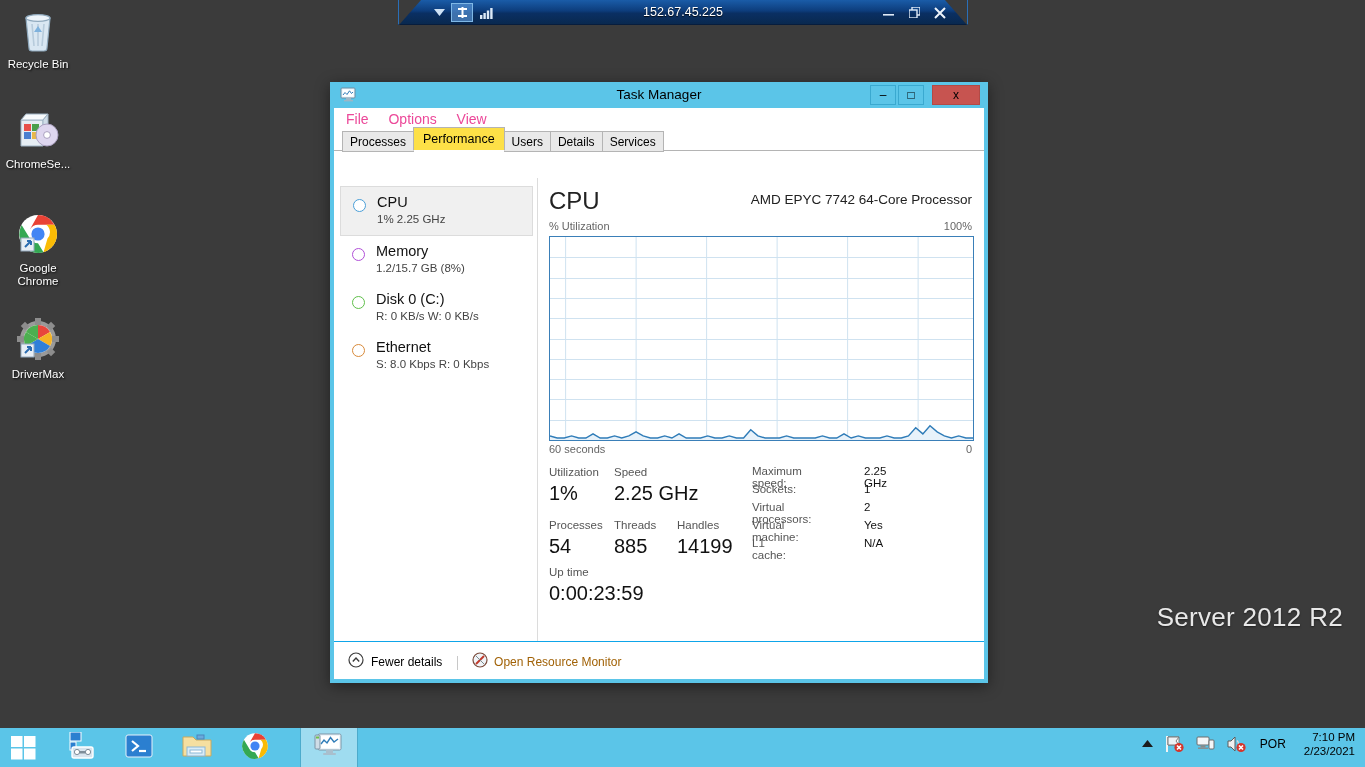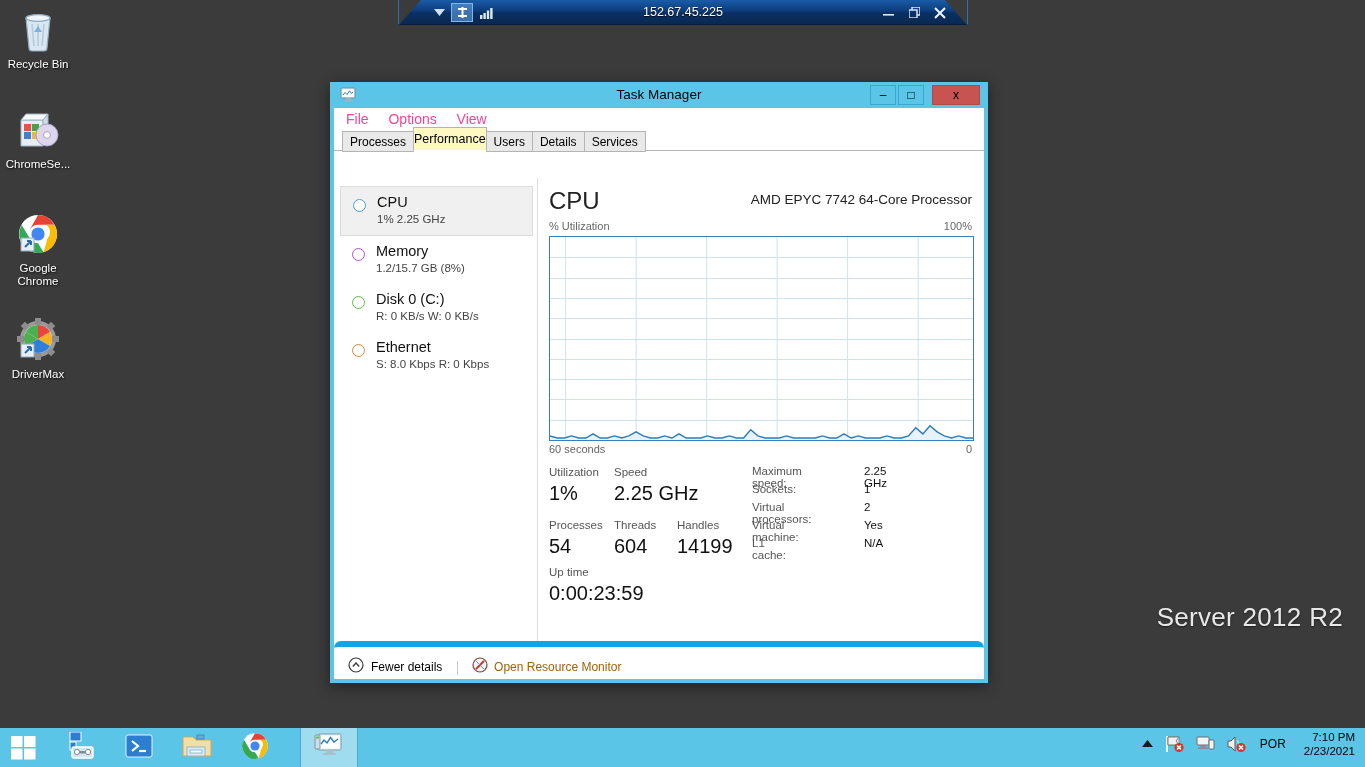--- a/index.html
+++ b/index.html
@@ -86,23 +86,23 @@
   #tm-menu span { display:inline-block; margin-right:16px; cursor:default; }
 
   #tm-tabs { height:21px; padding-left:8px; position:relative;
              border-bottom:1px solid #b4b4b4; }
   .tm-tab {
     display:inline-block; height:21px; line-height:20px; padding:0 7px;
     font-size:12px; background:#e9e9e9; border:1px solid #b4b4b4;
     margin-right:-1px; position:relative; top:0; color:#000;
   }
   .tm-tab.active {
-    background:#fef9c3; border-bottom-color:#fff; z-index:3;
+    background:#fde047; border-bottom-color:#fff; z-index:3;
     height:24px; line-height:22px; top:-3px; font-size:12.5px;
-    padding:0 0;
+    padding:0 9px;
   }
 
   
   #tm-main { position:absolute; left:0; top:70px; right:0; bottom:38px; }
   #tm-side {
     position:absolute; left:0; top:0; width:204px; bottom:0;
     border-right:1px solid #dcdcdc; padding-top:8px;
   }
   .res-item { padding:7px 0 8px 12px; position:relative; }
   .res-item.selected { background:#f0f0f0; border:1px solid #dcdcdc;
@@ -138,22 +138,22 @@
   #sysinfo { position:absolute; left:203px; top:0; font-size:11.5px; }
   .sys-row { height:18px; position:relative; }
   .sys-k { position:absolute; left:0; color:#555; }
   .sys-v { position:absolute; left:112px; color:#111; }
 
   #uptime { position:absolute; left:0; top:100px; }
 
   
   #tm-foot {
     position:absolute; left:0; bottom:0; right:0; height:38px;
-    border-top:6px solid #0ea5e9; padding:10px 0 0 14px;
-    font-size:12px; color:#000;border-radius:7px;
+    border-top:1px solid #0ea5e9; padding:10px 0 0 14px;
+    font-size:12px; color:#000;
   }
   #tm-foot .grp { display:inline-flex; align-items:center; }
   #fewer-label { margin-left:7px; }
   #foot-sep { display:inline-block; width:1px; height:14px; background:#c8c8c8;
               margin:0 11px; vertical-align:-2px; }
   #orm-label { margin-left:6px; color:#a16207; cursor:pointer; }
 
   
   #watermark {
     position:absolute; right:22px; bottom:95px;
@@ -409,21 +409,21 @@
           <div class="stat-col" style="left:65px; top:0;">
             <div class="stat-lbl">Speed</div>
             <div class="stat-val">2.25 GHz</div>
           </div>
           <div class="stat-col" style="left:0; top:53px;">
             <div class="stat-lbl">Processes</div>
             <div class="stat-val">54</div>
           </div>
           <div class="stat-col" style="left:65px; top:53px;">
             <div class="stat-lbl">Threads</div>
-            <div class="stat-val">604</div>
+            <div class="stat-val">885</div>
           </div>
           <div class="stat-col" style="left:128px; top:53px;">
             <div class="stat-lbl">Handles</div>
             <div class="stat-val">14199</div>
           </div>
 
           <div id="uptime">
             <div class="stat-lbl">Up time</div>
             <div class="stat-val">0:00:23:59</div>
           </div>

